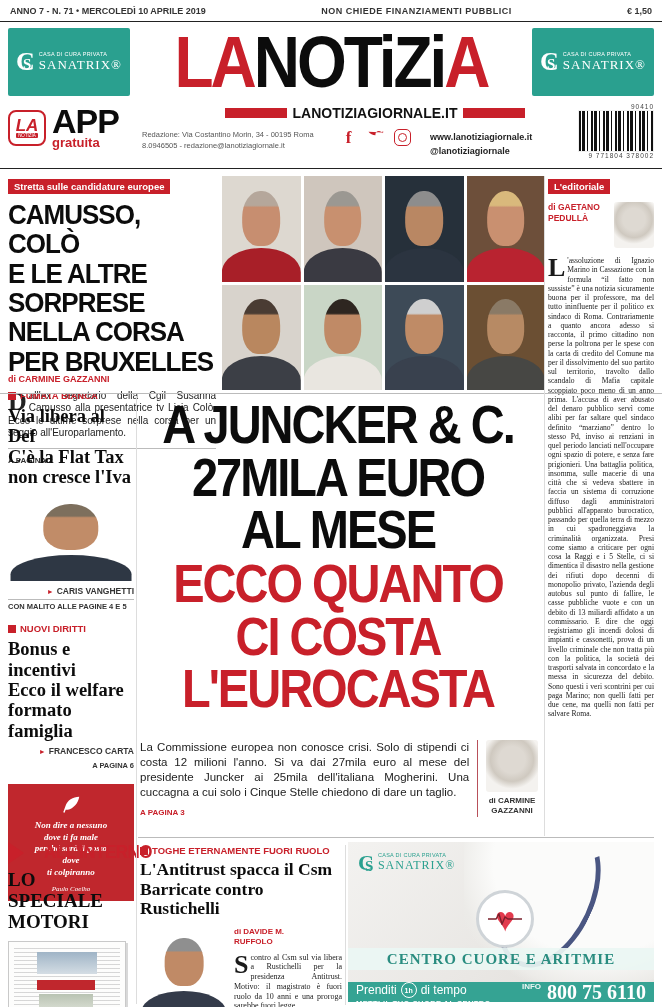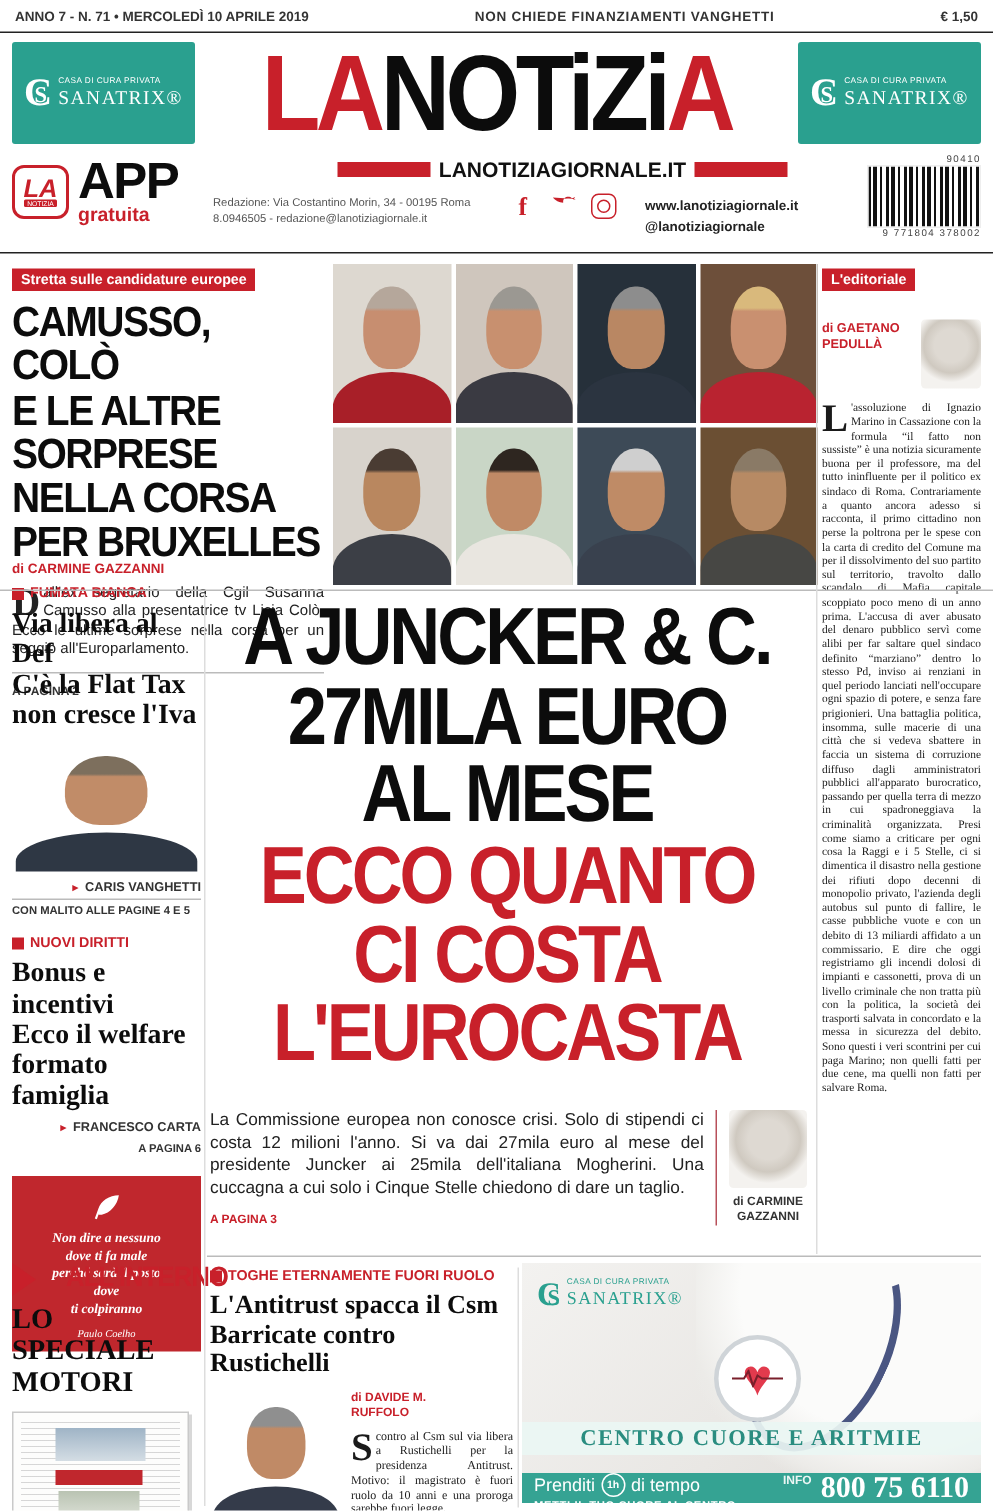--- a/index.html
+++ b/index.html
@@ -60,21 +60,21 @@
   .pagina { margin-top:8px; border-top:1px solid #bbb; padding-top:7px; font-size:8px; font-weight:bold; color:#333; }
 
   .faces { position:absolute; left:222px; top:176px; width:323px; height:214px; display:grid; grid-template-columns:repeat(4,1fr); grid-auto-rows:1fr; gap:3px; }
   .face { position:relative; overflow:hidden; background:var(--bg); }
   .face::before { content:""; position:absolute; top:14%; left:50%; transform:translateX(-50%); width:48%; height:52%; border-radius:48% 48% 42% 42%; background:linear-gradient(var(--hair) 26%, var(--skin) 30%); }
   .face::after { content:""; position:absolute; bottom:-14%; left:50%; transform:translateX(-50%); width:100%; height:46%; border-radius:50% 50% 0 0; background:var(--suit); }
 
   
   .editorial { position:absolute; left:548px; top:176px; width:106px; }
   .ed-headline { margin-top:8px; font-family:"Liberation Serif", serif; font-weight:bold; font-size:21px; line-height:1.08; color:#0c0c0c; }
-  .ed-byline-row { display:flex; margin-top:19px; align-items:flex-start; gap:4px; }
+  .ed-byline-row { display:flex; margin-top:8px; align-items:flex-start; gap:4px; }
   .ed-byline { color:#c8202a; font-weight:bold; font-size:8.5px; line-height:1.3; flex:1; }
   .sketch { background:radial-gradient(circle at 50% 38%, #ded9d2 0 32%, #cfc9c0 52%, #f4f2ef 70%); border-radius:3px; }
   .sketch.ed { width:40px; height:46px; }
   .ed-body { margin-top:8px; font-family:"Liberation Serif", serif; font-size:7.6px; line-height:1.22; text-align:justify; color:#1a1a1a; height:560px; overflow:hidden; }
 
   
   .main-hl { position:absolute; left:138px; top:398px; width:400px; text-align:center; font-weight:bold; letter-spacing:-2px; }
   .main-hl .black { color:#0c0c0c; font-size:47px; line-height:.97; transform:scaleY(1.15); transform-origin:top center; }
   .main-hl .redl { color:#c8202a; font-size:47px; line-height:.97; margin-top:22px; transform:scaleY(1.15); transform-origin:top center; }
   .standfirst-row { position:absolute; left:140px; top:740px; width:398px; display:flex; gap:8px; }
@@ -150,21 +150,21 @@
   .vr { position:absolute; background:#ddd; width:1px; }
   .hr { position:absolute; background:#bbb; height:1px; }
 </style>
 </head>
 <body>
 
 <div class="page">
 
   <div class="topbar">
     <span>ANNO 7 - N. 71 • MERCOLEDÌ 10 APRILE 2019</span>
-    <span class="center">NON CHIEDE FINANZIAMENTI VANGHETTI</span>
+    <span class="center">NON CHIEDE FINANZIAMENTI PUBBLICI</span>
     <span>€ 1,50</span>
   </div>
 
   <div class="masthead">
     <div class="sanatrix-box">
       <div class="sx-mono"><span>C</span><span class="inner">S</span></div>
       <div class="sx-text">
         <div class="sx-line1">CASA DI CURA PRIVATA</div>
         <div class="sx-line2">SANATRIX®</div>
       </div>

